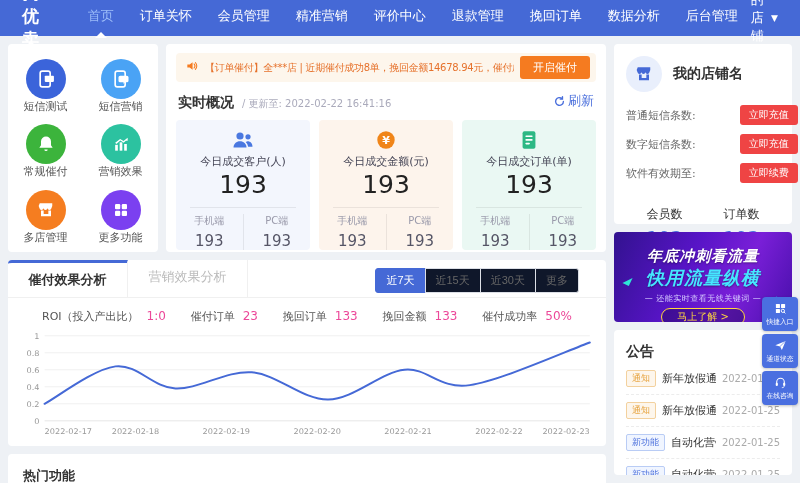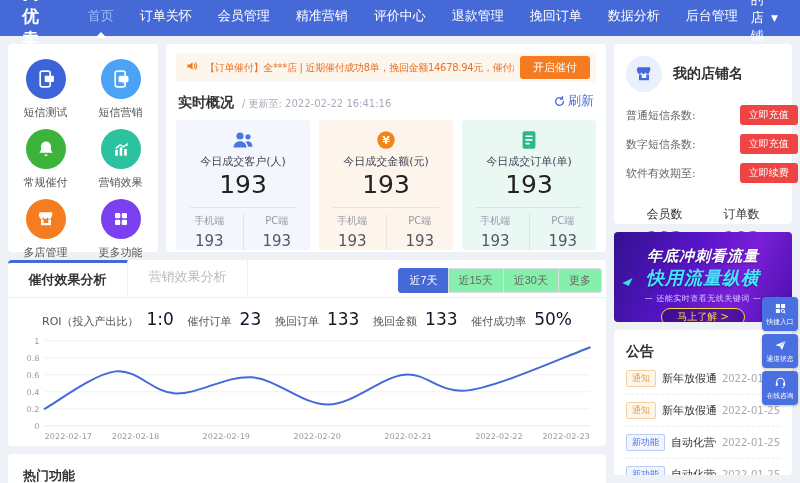--- a/index.html
+++ b/index.html
@@ -19,21 +19,21 @@
   .account { margin-left:auto; color:#fff; font-size:13px; display:flex; align-items:center; gap:6px; cursor:pointer; }
   .caret { font-size:9px; }
   
   .page { display:flex; gap:8px; padding:8px; height:447px; }
   .main-col { width:598px; display:flex; flex-direction:column; gap:8px; }
   .right-col { flex:1; display:flex; flex-direction:column; gap:8px; min-width:0; }
   .card { background:#fff; border-radius:4px; }
   .top-row { display:flex; gap:8px; height:208px; }
   
   .sidebar { width:150px; display:grid; grid-template-columns:1fr 1fr; padding:6px 0; }
-  .side-item { display:flex; flex-direction:column; align-items:center; gap:6px; padding-top:9px; cursor:pointer; }
+  .side-item { display:flex; flex-direction:column; align-items:center; padding-top:9px; cursor:pointer; }
   .side-icon { width:40px; height:40px; border-radius:50%; display:flex; align-items:center; justify-content:center; }
   .side-label { font-size:11px; color:#555; }
   
   .center { flex:1; padding:9px 10px; display:flex; flex-direction:column; min-width:0; }
   .annbar { background:#fdf6ec; border-radius:4px; height:29px; display:flex; align-items:center; gap:6px; padding:0 6px 0 9px; flex:none; }
   .ann-text { flex:1; font-size:10px; letter-spacing:-0.3px; color:#e6722c; white-space:nowrap; overflow:hidden; }
   .ann-btn { background:#f57b20; color:#fff; font-size:11px; border:none; border-radius:3px; padding:4px 13px; cursor:pointer; white-space:nowrap; }
   .rt-head { display:flex; align-items:baseline; gap:8px; margin:10px 2px 8px; }
   .rt-title { font-size:14px; font-weight:bold; color:#333; }
   .rt-updated { font-size:10px; color:#aab; flex:1; }
@@ -49,28 +49,28 @@
   .sc-sub > div { flex:1; }
   .sc-sub .cell-l { border-right:1px solid rgba(0,0,0,.07); }
   .sc-sub .lbl { font-size:10px; color:#99a; }
   .sc-sub .val { font-size:15px; color:#556; margin-top:4px; }
   
   .tabs-card { height:186px; position:relative; }
   .tab-row { display:flex; border-bottom:1px solid #f0f0f0; height:38px;font-family:Liberation Mono, monospace; }
   .tab { width:120px; text-align:center; font-size:13px; line-height:35px; cursor:pointer; border-right:1px solid #f0f0f0; }
   .tab.active { color:#333; font-weight:bold; border-top:3px solid #4569d6; border-top-left-radius:4px; }
   .tab.inactive { color:#bbb; }
-  .ranges { position:absolute; right:4px; top:8px; display:flex; }
-  .range { font-size:11px; padding:4px 10px; border:1px solid #dcdfe6; color:#666; background:#86efac; margin-left:-1px; cursor:pointer; white-space:nowrap; }
+  .ranges { position:absolute; right:27px; top:8px; display:flex; }
+  .range { font-size:11px; padding:4px 10px; border:1px solid #dcdfe6; color:#666; background:#0f172a; margin-left:-1px; cursor:pointer; white-space:nowrap; }
   .range:first-child { border-radius:3px 0 0 3px; }
   .range:last-child { border-radius:0 3px 3px 0; }
   .range.active { background:#4569d6; border-color:#4569d6; color:#fff; }
   .stats-row { display:flex; justify-content:space-between; padding:11px 34px 2px; }
   .stat { font-size:11px; color:#555; display:flex; gap:8px; align-items:baseline; white-space:nowrap; }
-  .stat .v { color:#0f172a; font-size:17px; }
+  .stat .v { color:#ec4899; font-size:12px; }
   .chart-wrap { padding:0 8px; }
   #chart-svg { width:100%; height:122px; display:block; }
   
   .hot { flex:1; padding:13px 15px; }
   .hot-title { font-size:13px; font-weight:bold; color:#333; }
   
   .shop { padding:12px; height:180px; flex:none; }
   .shop-head { display:flex; align-items:center; gap:11px; margin-bottom:13px; }
   .shop-ic { width:36px; height:36px; border-radius:50%; background:#e9effc; display:flex; align-items:center; justify-content:center; }
   .shop-name { font-size:14px; font-weight:bold; color:#333; }

